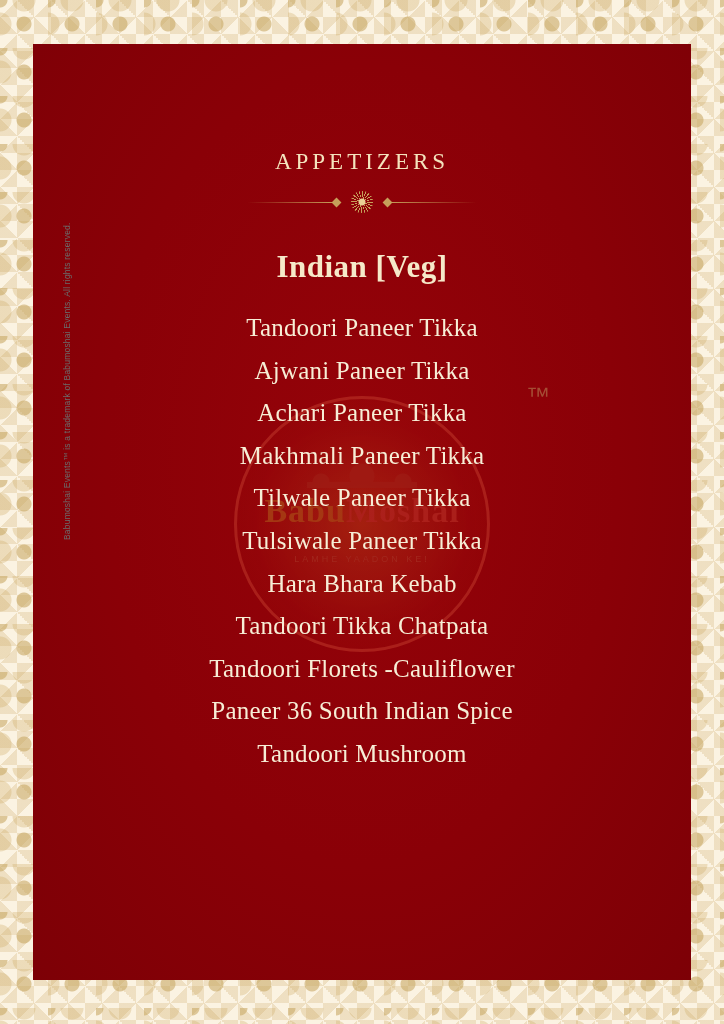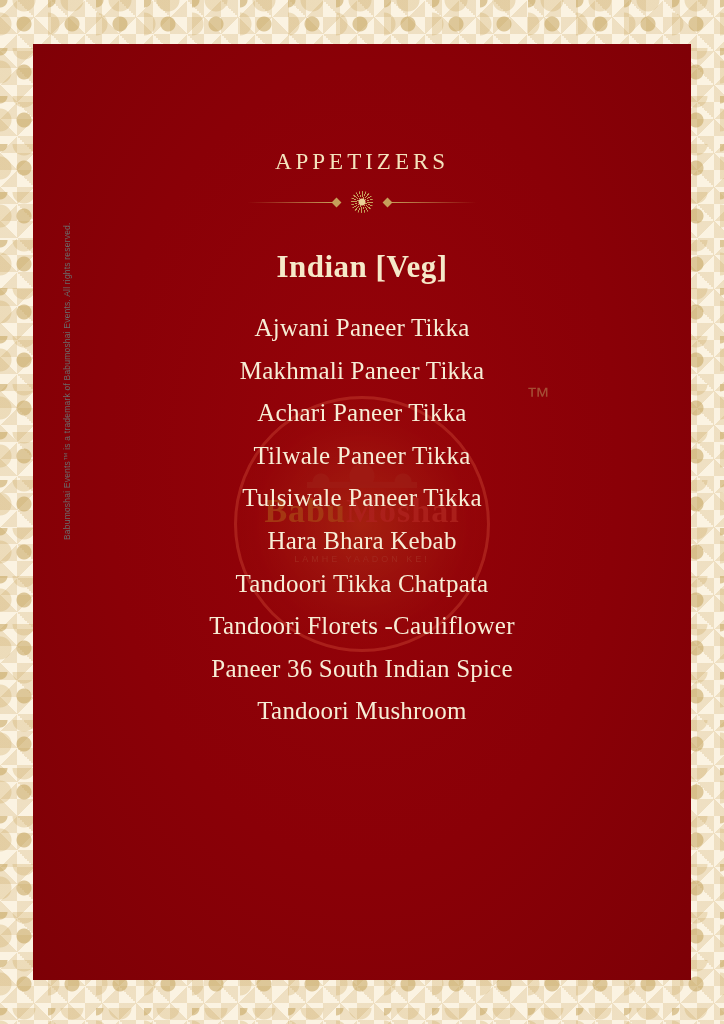--- a/index.html
+++ b/index.html
@@ -253,23 +253,24 @@
       <span class="line left"></span>
       <span class="dot d1"></span>
       <span class="medallion"></span>
       <span class="dot d2"></span>
       <span class="line right"></span>
     </div>
 
     <div class="category-title">Indian [Veg]</div>
 
     <ul class="items">
+      <li>Tandoori Paneer Tikka</li>
       <li>Ajwani Paneer Tikka</li>
+      <li>Achari Paneer Tikka</li>
       <li>Makhmali Paneer Tikka</li>
-      <li>Achari Paneer Tikka</li>
       <li>Tilwale Paneer Tikka</li>
       <li>Tulsiwale Paneer Tikka</li>
       <li>Hara Bhara Kebab</li>
       <li>Tandoori Tikka Chatpata</li>
       <li>Tandoori Florets -Cauliflower</li>
       <li>Paneer 36 South Indian Spice</li>
       <li>Tandoori Mushroom</li>
     </ul>
 
   </div>

